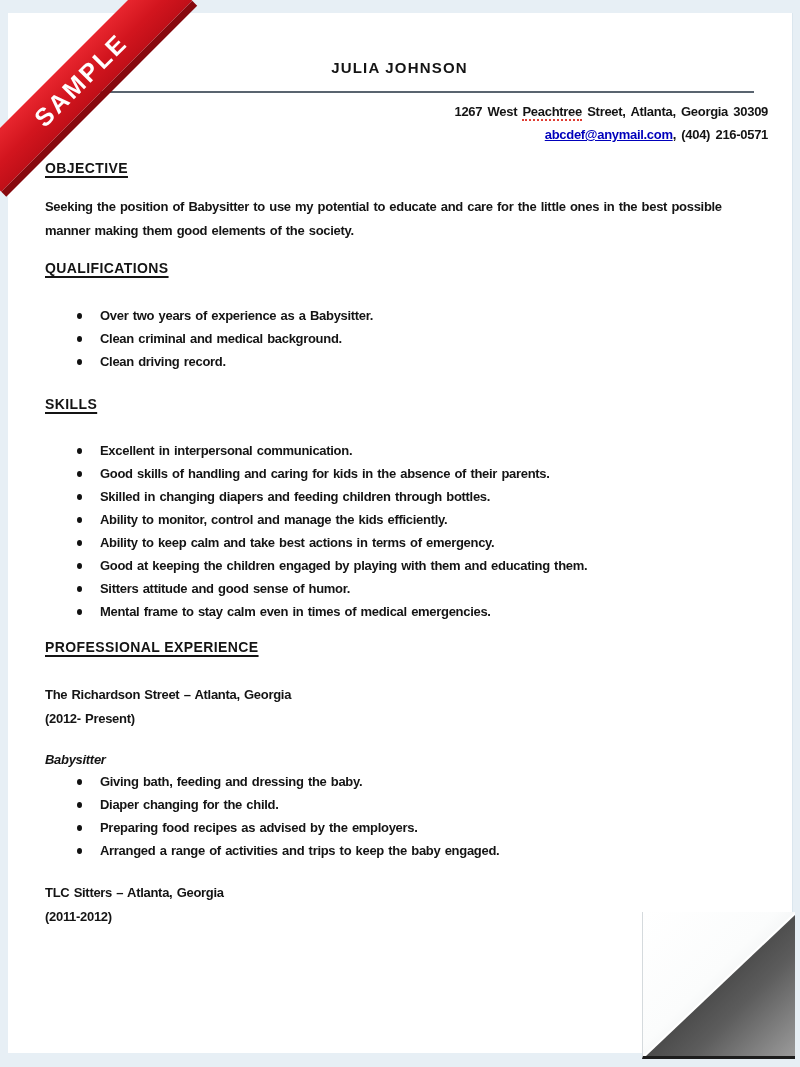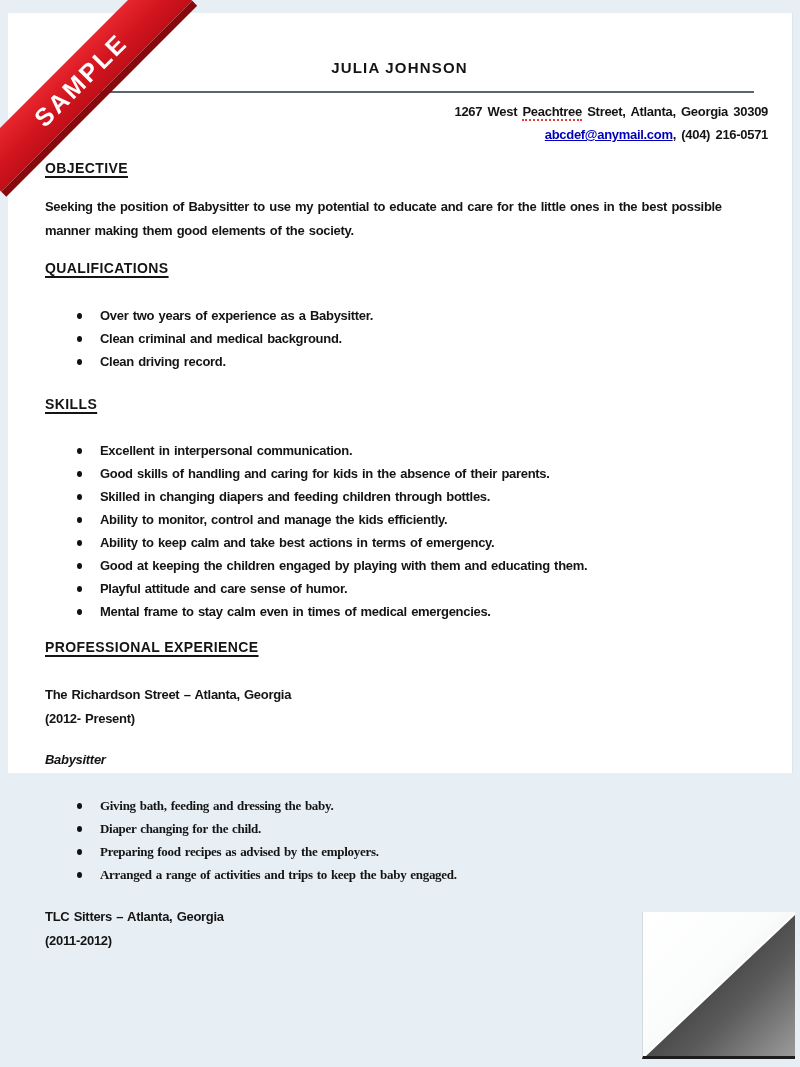--- a/index.html
+++ b/index.html
@@ -6,21 +6,21 @@
   .stage{
     position:relative;
     width:800px;height:1067px;
     background:#e7eff5;
     overflow:hidden;
     font-family:"Liberation Sans","DejaVu Sans",sans-serif;
   }
   .page{
     position:absolute;
     left:8px;top:13px;
-    width:785px;height:760px;
+    width:785px;height:1040px;
     background:#ffffff;
     border-right:1px solid #dbe6ee;
     box-sizing:border-box;
     padding:0 38px 0 37px;
     color:#141414;
     font-weight:700;
     font-size:13px;
     letter-spacing:-0.3px;
   }
   
@@ -74,21 +74,21 @@
     margin-top:17px;
     line-height:24px;
     word-spacing:1px;
   }
   ul.blist{
     list-style:none;
     margin:0;padding:0;
   }
   ul.quals{margin-top:26px;}
   ul.skills{margin-top:25px;}
-  ul.exp{margin-top:24px;font-family:Liberation Serif, serif;}
+  ul.exp{}
   ul.blist li{
     position:relative;
     padding-left:55px;
     line-height:23px;
     word-spacing:1px;
   }
   ul.blist li::before{
     content:"";
     position:absolute;
     left:32px;top:9px;
@@ -176,21 +176,21 @@
     </ul>
 
     <div class="h h-skills">SKILLS</div>
     <ul class="blist skills">
       <li>Excellent in interpersonal communication.</li>
       <li>Good skills of handling and caring for kids in the absence of their parents.</li>
       <li>Skilled in changing diapers and feeding children through bottles.</li>
       <li>Ability to monitor, control and manage the kids efficiently.</li>
       <li>Ability to keep calm and take best actions in terms of emergency.</li>
       <li>Good at keeping the children engaged by playing with them and educating them.</li>
-      <li>Playful attitude and care sense of humor.</li>
+      <li>Sitters attitude and good sense of humor.</li>
       <li>Mental frame to stay calm even in times of medical emergencies.</li>
     </ul>
 
     <div class="h h-experience">PROFESSIONAL EXPERIENCE</div>
 
     <div class="employer">
       <div>The Richardson Street – Atlanta, Georgia</div>
       <div>(2012- Present)</div>
     </div>
     <div class="role">Babysitter</div>

